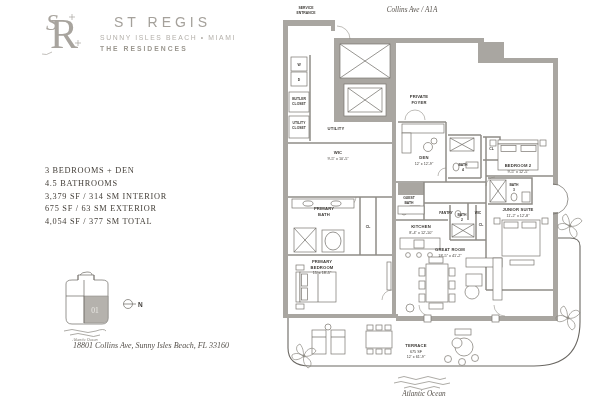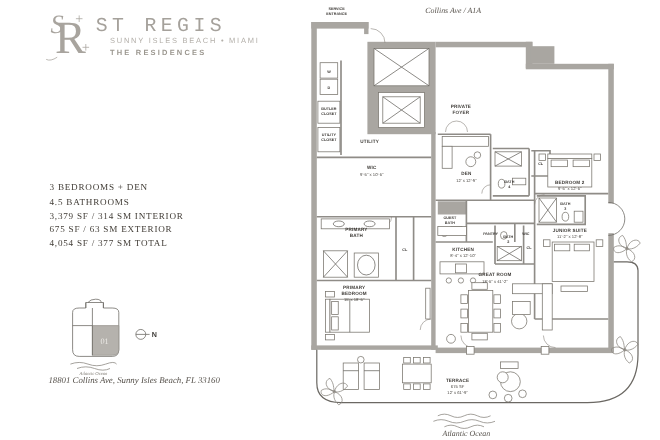--- a/index.html
+++ b/index.html
@@ -1,27 +1,27 @@
 <!DOCTYPE html>
 <html><head>
 <meta charset="utf-8">
 <style>
   html,body{margin:0;padding:0;background:#ffffff;}
   .page{position:relative;width:600px;height:400px;background:#fff;overflow:hidden;
         font-family:"Liberation Serif",serif;}
   .abs{position:absolute;}
   
-  .brand-name{left:87px;top:14px;font-size:18px;letter-spacing:4px;color:#a5a19b;font-family:Liberation Mono, monospace;}
+  .brand-name{left:114px;top:14px;font-size:14px;letter-spacing:4px;color:#a5a19b;font-family:Liberation Sans, sans-serif;}
   .brand-loc{left:100px;top:34px;font-size:6.8px;letter-spacing:1.6px;color:#b3afa9;font-family:"Liberation Sans",sans-serif;}
   .brand-div{left:100px;top:45px;font-size:6.8px;font-weight:bold;letter-spacing:2px;color:#9b978f;font-family:"Liberation Sans",sans-serif;}
   
   .res-title{left:45px;top:88px;font-size:17px;color:#6b6054;}
   .res-tower{left:45px;top:110px;font-size:8.5px;font-style:italic;color:#6b6054;}
   .specs{left:45px;top:165px;font-size:8.3px;letter-spacing:.7px;color:#45403a;line-height:12.8px;}
-  .address{left:44px;top:341px;font-size:8px;font-style:italic;color:#55504a;text-align:center;}
+  .address{left:73px;top:341px;font-size:8px;font-style:italic;color:#55504a;text-align:center;}
   
   .wall{fill:#a9a6a1;stroke:none;}
   .ln{stroke:#8f8c87;stroke-width:1.5;fill:none;}
   .thin{stroke:#6b6863;stroke-width:.7;fill:none;}
   .furn{stroke:#7a766f;stroke-width:.7;fill:#ffffff;}
   .door{stroke:#8a867f;stroke-width:.55;fill:none;}
   .pl{stroke:#8a867f;stroke-width:.7;fill:none;}
   .rm{font:bold 4.2px "Liberation Sans",sans-serif;fill:#3c3935;text-anchor:middle;letter-spacing:.15px;}
   .rm2{font:bold 3.4px "Liberation Sans",sans-serif;fill:#3c3935;text-anchor:middle;}
   .dim{font:3.8px "Liberation Sans",sans-serif;fill:#46433e;text-anchor:middle;}

